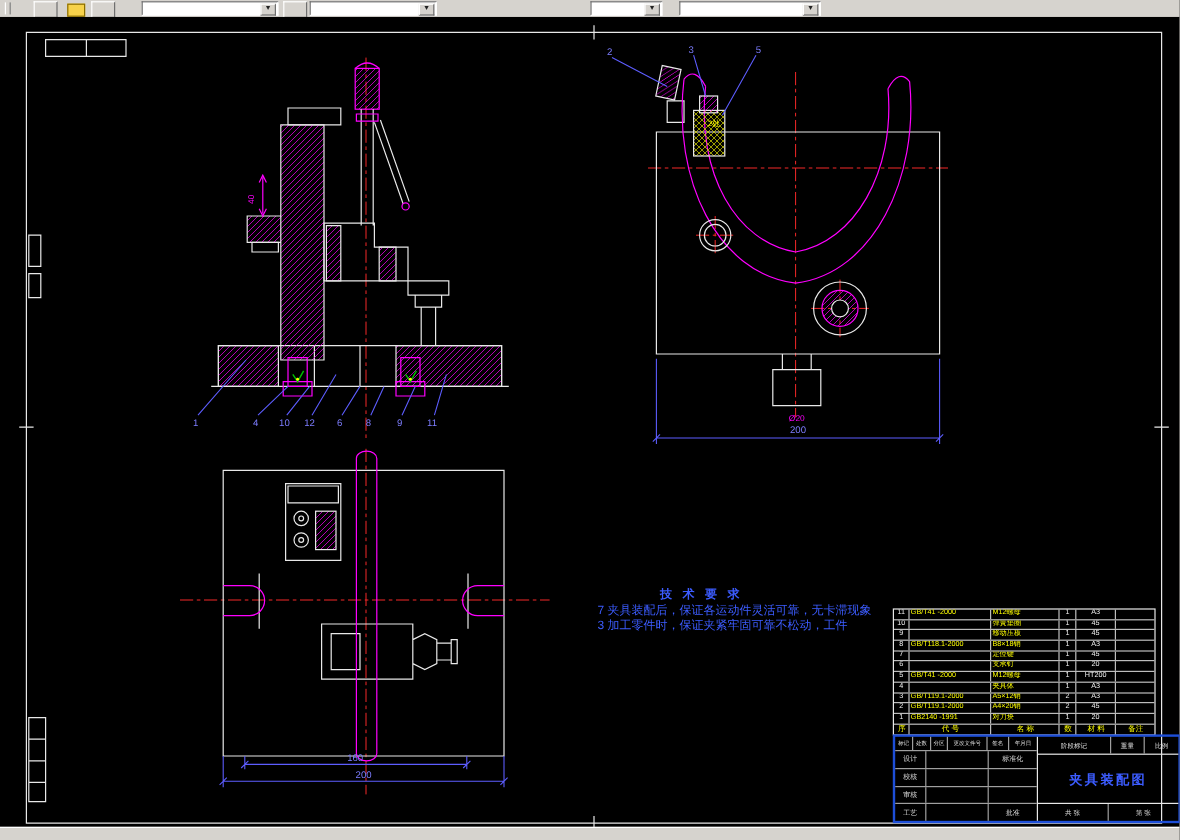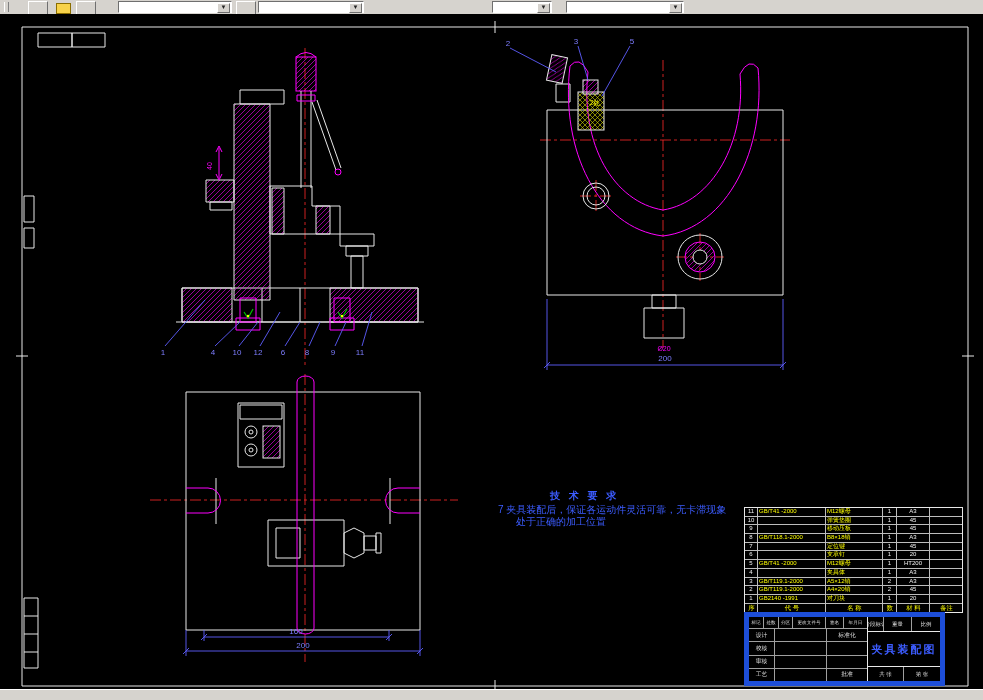--- a/index.html
+++ b/index.html
@@ -49,22 +49,22 @@
         height:8.7px;border-bottom:1px solid #bdbdbd;box-sizing:border-box}
   .pc{border-right:1px solid #bdbdbd;overflow:hidden;font-size:6px;line-height:7.5px;
       padding-left:1px;color:#ffff00;white-space:nowrap}
   .pc:last-child{border-right:none}
   .pc.wh{color:#f0f0f0}
   .pc.ctr{text-align:center;padding-left:0}
   .phead{height:9px;border-bottom:none}
   .phead .pc{font-size:6.3px;line-height:8.5px;text-align:center;color:#ffff00}
 
   
-  .tblock{position:absolute;left:744px;top:612px;width:201px;height:74px;
-          border:5px solid #1d4ed8;box-sizing:border-box;display:flex;color:#dddddd}
+  .tblock{position:absolute;left:744px;top:612px;width:240px;height:74px;
+          border:2px solid #1d4ed8;box-sizing:border-box;display:flex;color:#dddddd}
   .c{border-right:1px solid #9f9f9f;display:flex;align-items:center;justify-content:center;
      overflow:hidden;white-space:nowrap}
   .c:last-child{border-right:none}
   .tbl-left{width:119px;border-right:1px solid #e8e8e8;display:flex;flex-direction:column;box-sizing:border-box}
   .tbl-r1{display:grid;grid-template-columns:15px 15px 14px 33px 18px 1fr;height:11px;
           border-bottom:1px solid #9f9f9f;font-size:4.6px}
   .tbl-row{display:grid;grid-template-columns:26px 1fr 40px;flex:1;
           border-bottom:1px solid #9f9f9f;font-size:5.8px}
   .tbl-row:last-child{border-bottom:none}
   .tbl-right{flex:1;display:flex;flex-direction:column}
@@ -218,21 +218,21 @@
          M186,630 V656 M420,630 V656 M186,651 H420
          M183,654 l6,-6 M417,654 l6,-6"></path>
     <text class="bt" x="296" y="634" text-anchor="middle">160</text>
     <text class="bt" x="303" y="648" text-anchor="middle">200</text>
   </g>
 </svg>
 
 <div class="notes">
   <div class="t">技 术 要 求</div>
   <div class="ln">7  夹具装配后，保证各运动件灵活可靠，无卡滞现象</div>
-  <div class="ln ind">处于正确的加工位置</div>
+  <div class="ln">3  加工零件时，保证夹紧牢固可靠不松动，工件</div>
 </div>
 
 <div class="plist">
   <div class="prow">
     <div class="pc ctr wh">11</div>
     <div class="pc">GB/T41 -2000</div>
     <div class="pc">M12螺母</div>
     <div class="pc ctr wh">1</div>
     <div class="pc ctr wh">A3</div>
     <div class="pc"></div>

